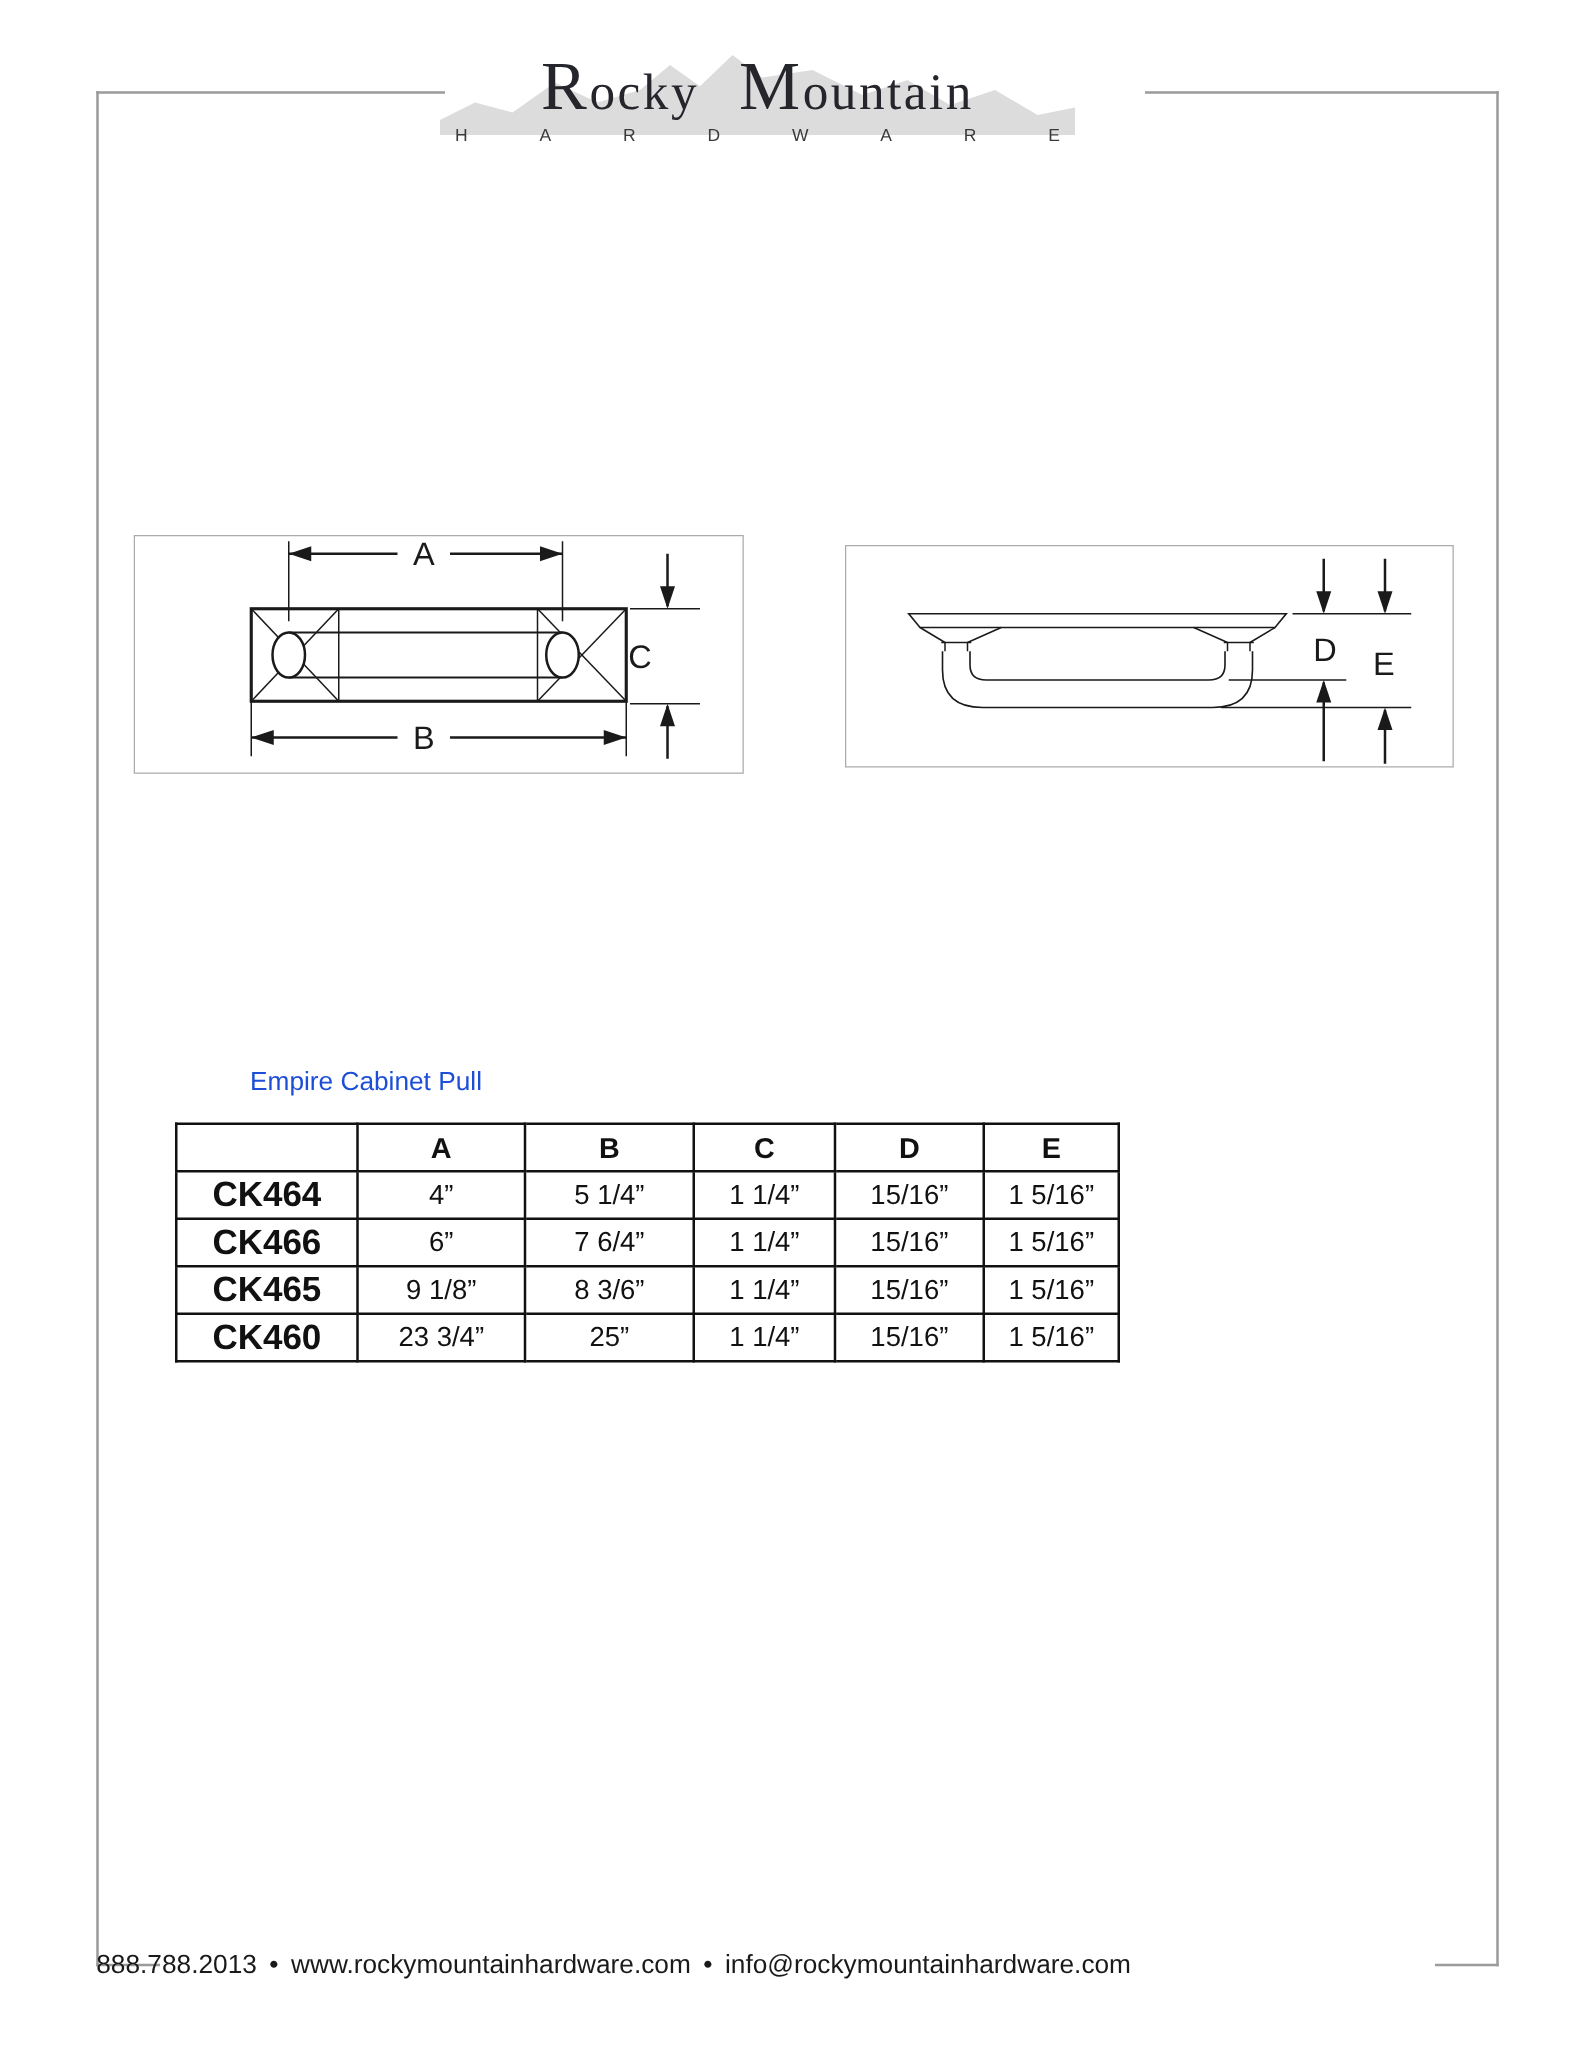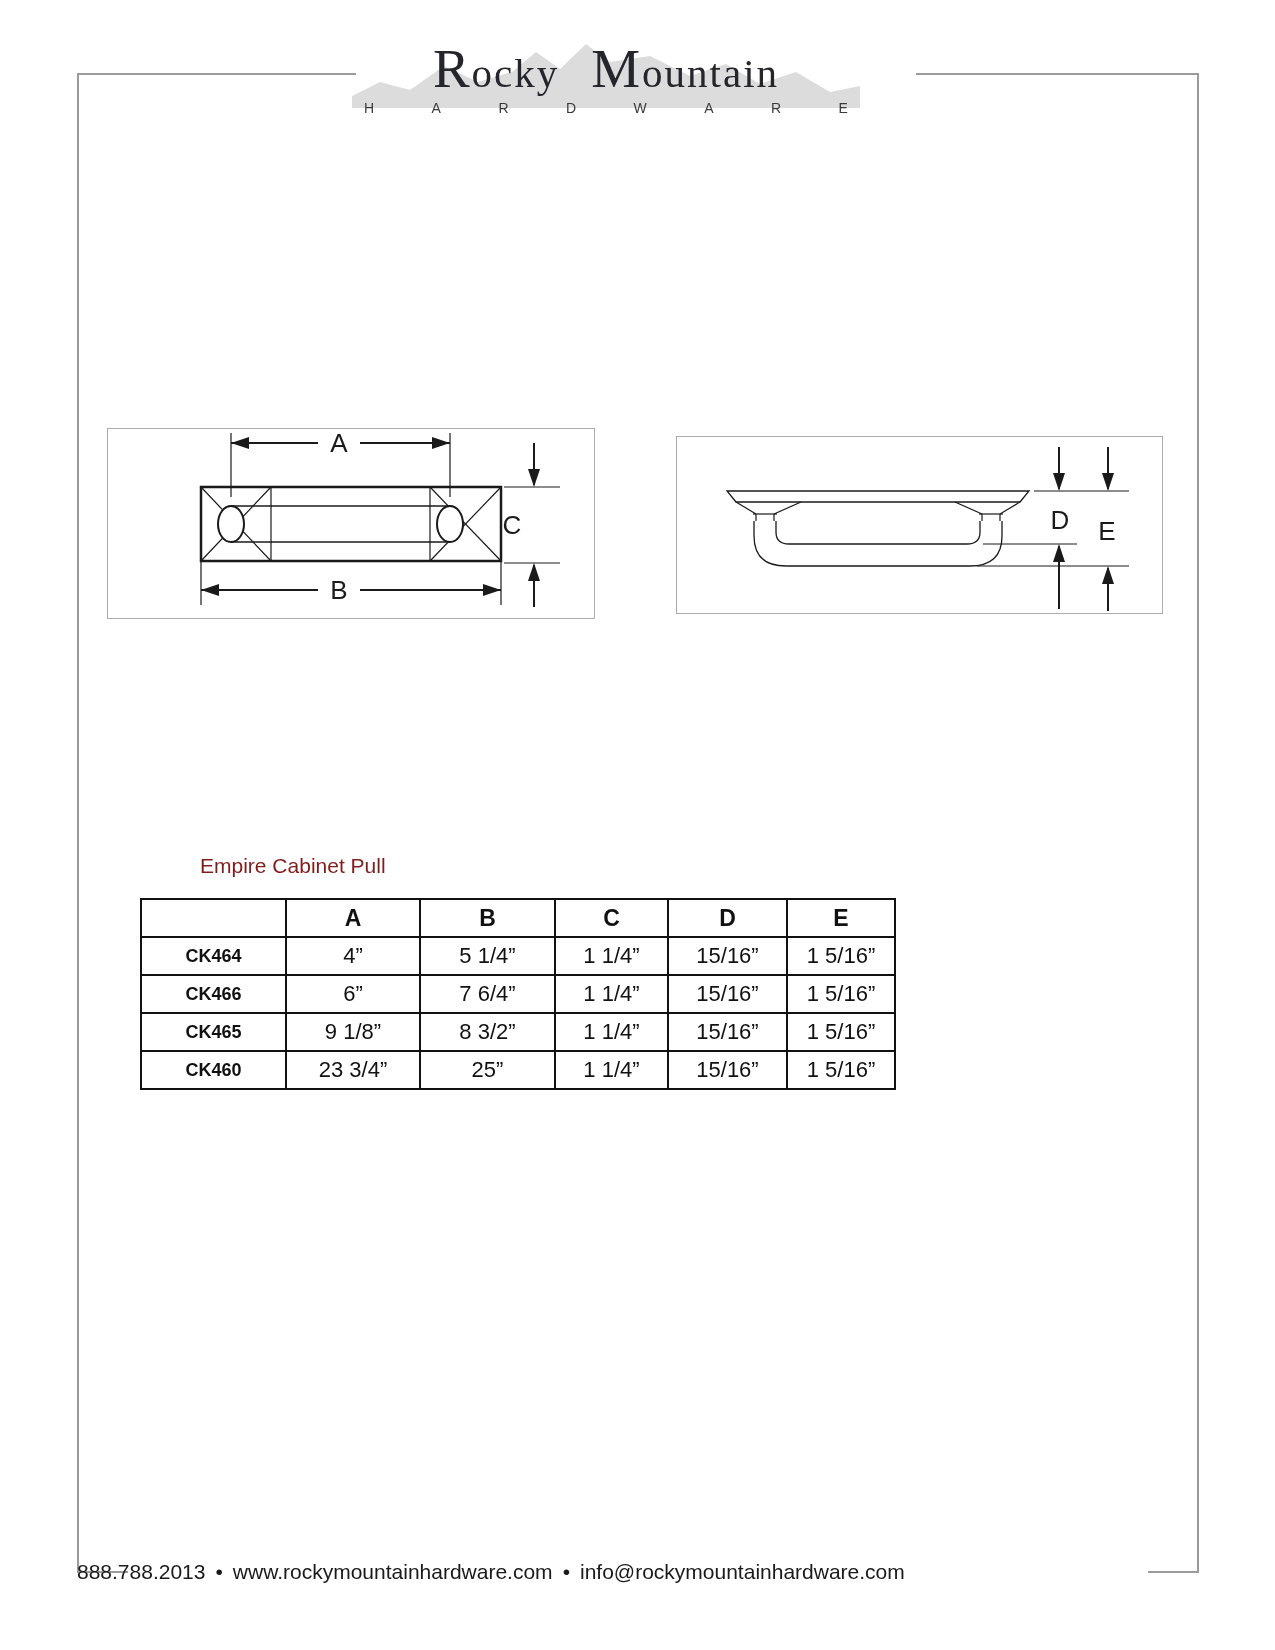--- a/index.html
+++ b/index.html
@@ -21,28 +21,28 @@
             font-family:"Liberation Sans", sans-serif;}
 
   
   .panel{position:absolute;border:1px solid #ababab;background:#fff;}
   .panel-left{left:107px;top:428px;width:486px;height:189px;}
   .panel-right{left:676px;top:436px;width:485px;height:176px;}
   .panel svg{display:block;}
   .dim-label{font-family:"Liberation Sans", sans-serif;font-size:26px;fill:#1a1a1a;}
 
   
-  .product-title{position:absolute;left:200px;top:854px;font-size:21px;color:#7f1d1d;}
+  .product-title{position:absolute;left:200px;top:854px;font-size:21px;color:#1d4ed8;}
 
   
   .dims{position:absolute;left:140px;top:898px;border-collapse:collapse;table-layout:fixed;}
   .dims th,.dims td{border:2px solid #111;height:36px;padding:0;text-align:center;
                     vertical-align:middle;font-size:22px;color:#111;background:#fff;}
   .dims thead th{font-weight:bold;font-size:23px;}
-  .dims tbody th{font-weight:bold;font-size:18px;margin-top:47px;}
+  .dims tbody th{font-weight:bold;font-size:28px;margin-top:47px;}
   .dims td{font-weight:normal;}
   .c0{width:145px;} .c1{width:134px;} .c2{width:135px;}
   .c3{width:113px;} .c4{width:119px;} .c5{width:108px;}
 
   
   .footer{position:absolute;left:77px;top:1560px;width:1122px;text-align:left;
           font-size:21px;color:#1a1a1a;white-space:nowrap;}
   .footer .sep{margin:0 10px;}
 </style>
 </head>
@@ -190,21 +190,21 @@
         <th>CK466</th>
         <td>6”</td>
         <td>7 6/4”</td>
         <td>1 1/4”</td>
         <td>15/16”</td>
         <td>1 5/16”</td>
       </tr>
       <tr>
         <th>CK465</th>
         <td>9 1/8”</td>
-        <td>8 3/2”</td>
+        <td>8 3/6”</td>
         <td>1 1/4”</td>
         <td>15/16”</td>
         <td>1 5/16”</td>
       </tr>
       <tr>
         <th>CK460</th>
         <td>23 3/4”</td>
         <td>25”</td>
         <td>1 1/4”</td>
         <td>15/16”</td>

